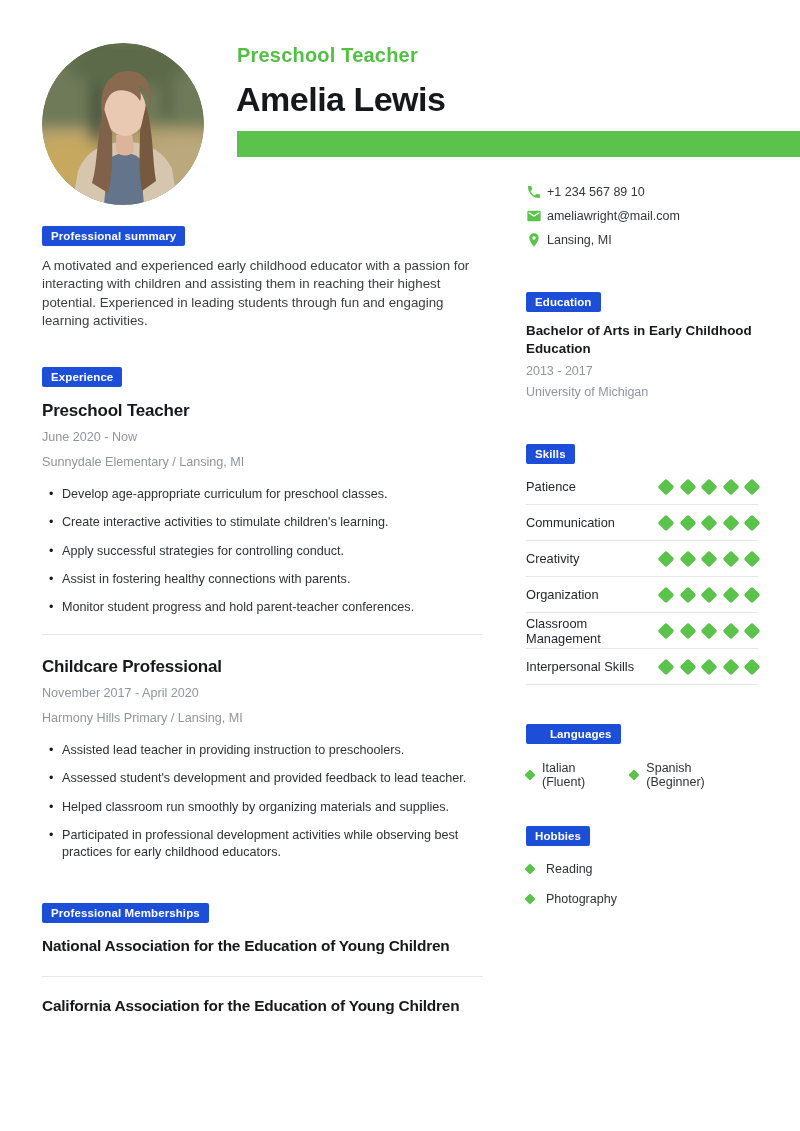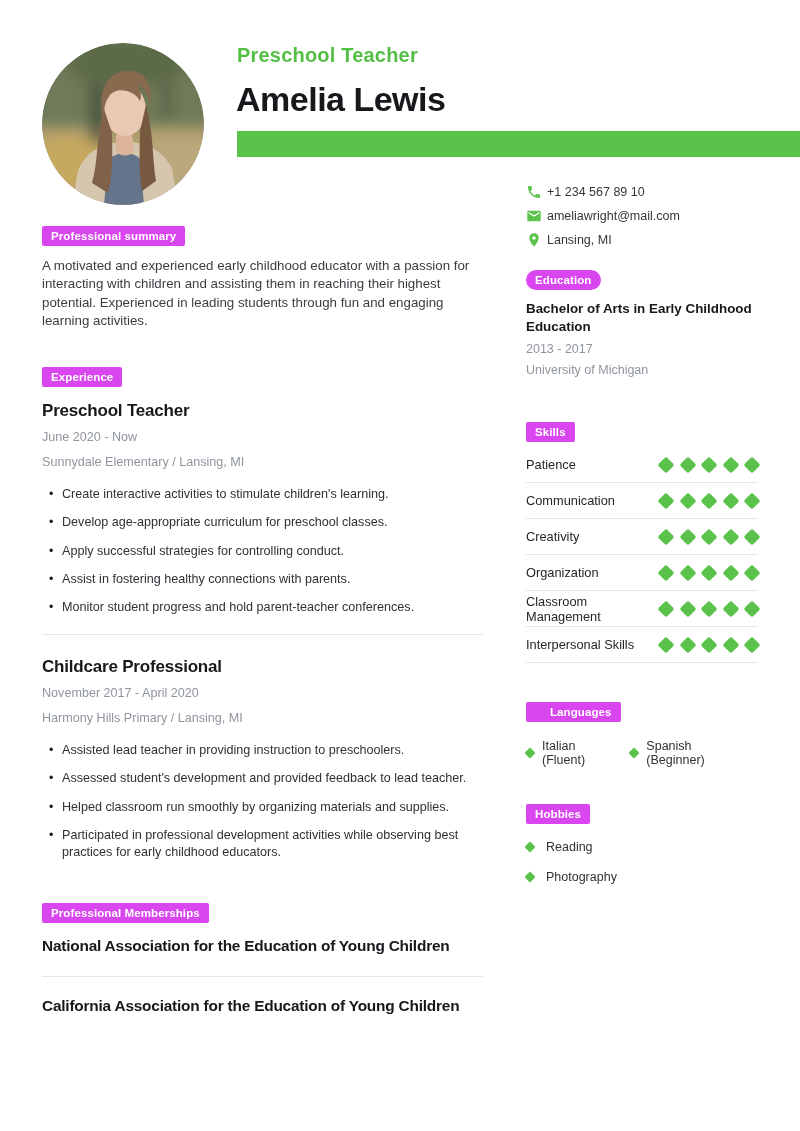--- a/index.html
+++ b/index.html
@@ -30,21 +30,21 @@
   .green-bar {
     position: absolute; left: 237px; top: 131px; width: 563px; height: 26px;
     background: #5bc24b;
   }
   
   .left-col  { position: absolute; left: 42px;  top: 226px; width: 448px; }
   .right-col { position: absolute; left: 526px; top: 184px; width: 232px; }
   
   .badge {
     display: inline-block;
-    background: #d946ef; color: #ffffff;
+    background: #1d4ed8; color: #ffffff;
     font-size: 11.5px; font-weight: 700;
     padding: 4px 9px 4px; border-radius: 2px;
     letter-spacing: .1px;
   }
   .divider { border: none; border-top: 1px solid #e4e6e9; }
   
   .summary-text {
     margin-top: 11px; width: 443px;
     font-size: 13.3px; line-height: 18.3px; color: #3a3d42;
   }
@@ -65,21 +65,21 @@
   .memberships-badge { margin-top: 31px; }
   .membership-title {
     margin-top: 13px; font-size: 15.4px; font-weight: 700; color: #17181c;
     line-height: 19.5px; letter-spacing: -.2px; width: 448px;
   }
   .membership-divider { margin: 20px 0 19px; width: 441px; }
   
   .contact-row { display: flex; align-items: center; margin-bottom: 8px; }
   .contact-row .cicon { width: 16px; height: 16px; flex: 0 0 16px; margin-right: 5px; }
   .contact-row .ctext { font-size: 12.5px; color: #33363b; }
-  .edu-badge { margin-top: 14px; border-radius: 10px; }
+  .edu-badge { margin-top: 36px; }
   .edu-degree { margin-top: 10px; font-size: 13.4px; font-weight: 700; color: #17181c; line-height: 18px; }
   .edu-dates  { margin-top: 6px; font-size: 12.5px; color: #8f959e; }
   .edu-school { margin-top: 7px; font-size: 12.5px; color: #8f959e; }
   .skills-badge { margin-top: 45px; }
   .skills-list { margin-top: 5px; }
   .skill-row {
     display: flex; justify-content: space-between; align-items: center;
     height: 36px; border-bottom: 1px solid #e4e6e9;
   }
   .skill-name { font-size: 12.8px; color: #23262b; }
@@ -150,22 +150,22 @@
 
     <div class="job-block">
       <h2 class="job-title">Preschool Teacher</h2>
       <div class="job-meta">June 2020 - Now</div>
       <div class="job-meta">
         <span>Sunnydale Elementary</span>
         <span>/</span>
         <span>Lansing, MI</span>
       </div>
       <ul class="job-bullets">
+          <li>Develop age-appropriate curriculum for preschool classes.</li>
           <li>Create interactive activities to stimulate children's learning.</li>
-          <li>Develop age-appropriate curriculum for preschool classes.</li>
           <li>Apply successful strategies for controlling conduct.</li>
           <li>Assist in fostering healthy connections with parents.</li>
           <li>Monitor student progress and hold parent-teacher conferences.</li>
         </ul>
     </div>
 
     <hr class="divider job-divider">
 
     <div class="job-block">
       <h2 class="job-title">Childcare Professional</h2>

